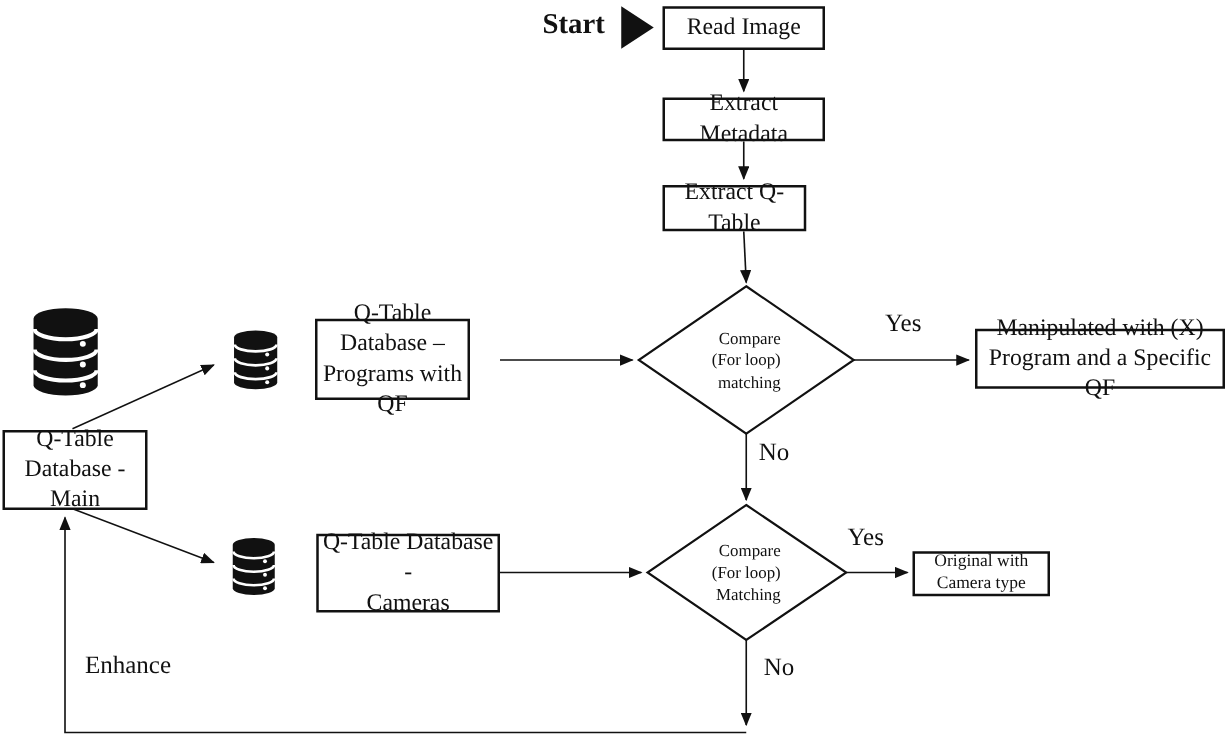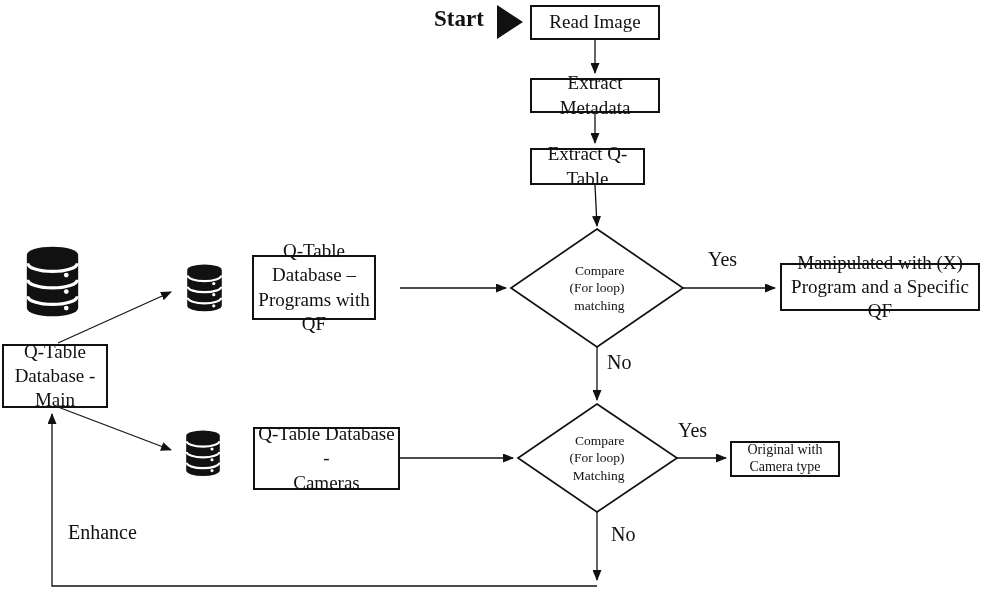--- a/index.html
+++ b/index.html
@@ -90,21 +90,21 @@
   <div class="flow-label start" style="left:434px; top:6px;">Start</div>
 
   <div class="box" style="left:530px; top:5px;  width:130px; height:35px;">Read Image</div>
   <div class="box" style="left:530px; top:78px; width:130px; height:35px;">Extract Metadata</div>
   <div class="box" style="left:530px; top:148px; width:115px; height:37px;">Extract Q-Table</div>
 
   <div class="box" style="left:252px; top:255px; width:124px; height:65px;">Q-Table Database –
 Programs with QF</div>
   <div class="box" style="left:253px; top:427px; width:147px; height:63px;">Q-Table Database -
 Cameras</div>
-  <div class="box" style="left:2px; top:344px; width:106px; height:64px;">Q-Table
+  <div class="box" style="left:2px; top:344px; width:116px; height:64px;">Q-Table
 Database -
 Main</div>
 
   <div class="box" style="left:780px; top:263px; width:200px; height:48px;">Manipulated with (X)
 Program and a Specific QF</div>
   <div class="box small" style="left:730px; top:441px; width:110px; height:36px;">Original with
 Camera type</div>
 
   <div class="diamond-label" style="left:527px; top:252px; width:140px; height:72px;">Compare
 (For loop)

